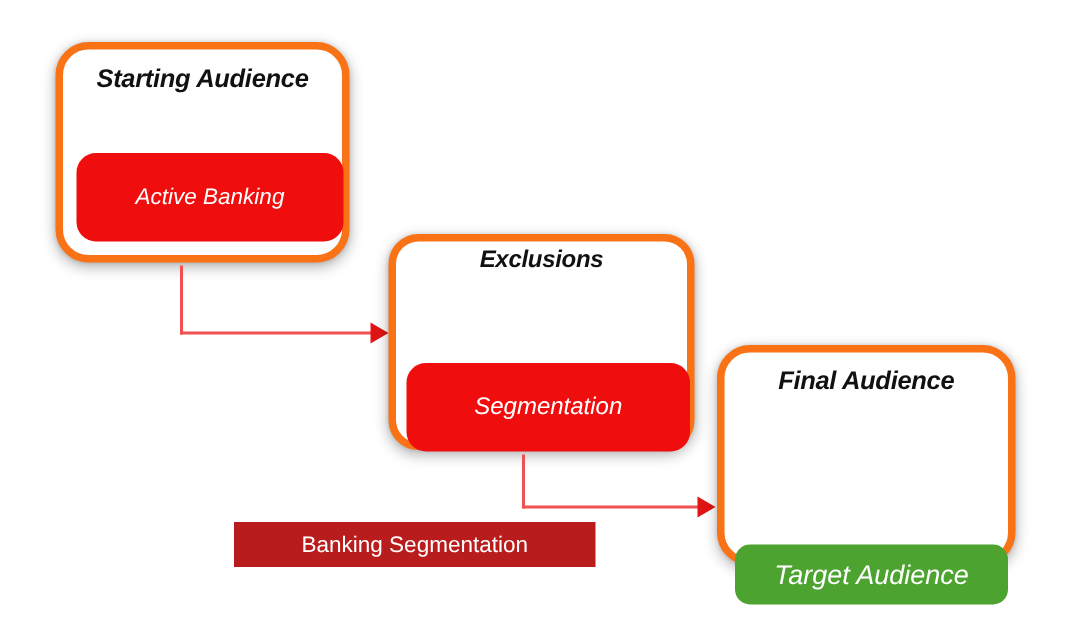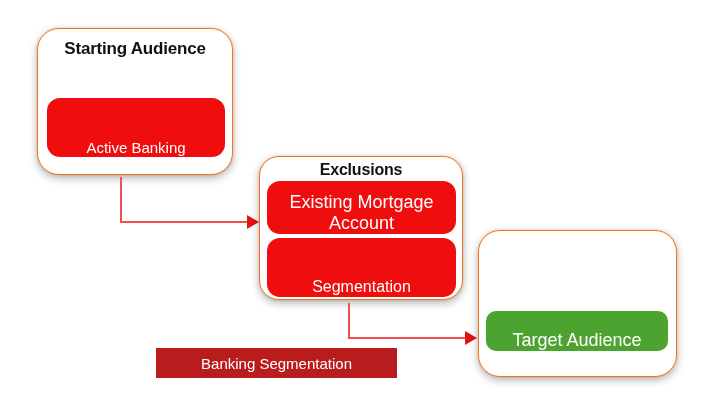--- a/index.html
+++ b/index.html
@@ -6,46 +6,47 @@
   body {
     width: 722px; height: 419px;
     font-family: "Liberation Sans", sans-serif;
     overflow: hidden;
   }
   #canvas { position: relative; width: 722px; height: 419px; background: #ffffff; }
 
   .node-box {
     position: absolute;
     background: #ffffff;
-    border: 1px solid #f97316;
+    border: 5px solid #f97316;
     border-radius: 22px;
     box-shadow: 0 3px 9px rgba(0,0,0,0.30), 0 0 3px rgba(0,0,0,0.12);
     box-sizing: border-box;
+    font-style: italic;
   }
   .node-title {
     width: 100%;
     text-align: center;
     font-weight: 700;
     font-size: 17px;
     color: #111111;
     letter-spacing: -0.2px;
   }
   .pill {
     position: absolute;
     background: #F00D0D;
     border-radius: 13px;
     color: #ffffff;
     display: flex;
     flex-direction: column;
     align-items: center;
-    justify-content: flex-end;
+    justify-content: center;
     text-align: center;
     box-sizing: border-box;
   }
-  .pill-green { background: #4CA32F; border-radius: 10px; }
+  .pill-green { background: #4CA32F; border-radius: 10px; margin-top: 48px; }
 
   .arrow-seg { position: absolute; background: #F05050; }
   .arrow-head {
     position: absolute;
     width: 0; height: 0;
     border-top: 7px solid transparent;
     border-bottom: 7px solid transparent;
     border-left: 12px solid #E11414;
   }
 
@@ -97,36 +98,33 @@
   </div>
 
   <div>
     <div id="a1-v" class="arrow-seg"></div>
     <div id="a1-h" class="arrow-seg"></div>
     <div id="a1-head" class="arrow-head"></div>
   </div>
 
   <div id="box-exclusions" class="node-box">
     <div class="node-title">Exclusions</div>
-    <div id="pill-mortgage" class="pill">
-      <div>Existing Mortgage</div>
-      <div>Account</div>
-    </div>
     <div id="pill-creditcard" class="pill">
       <div>Segmentation</div>
     </div>
   </div>
 
   <div>
     <div id="a2-v" class="arrow-seg"></div>
     <div id="a2-h" class="arrow-seg"></div>
     <div id="a2-head" class="arrow-head"></div>
   </div>
 
   <div id="box-final" class="node-box">
+    <div class="node-title">Final Audience</div>
     <div id="pill-target" class="pill pill-green">
       <div>Target Audience</div>
     </div>
   </div>
 
   <div class="seg-bar">Banking Segmentation</div>
 
 </div>
 
 </body></html>

